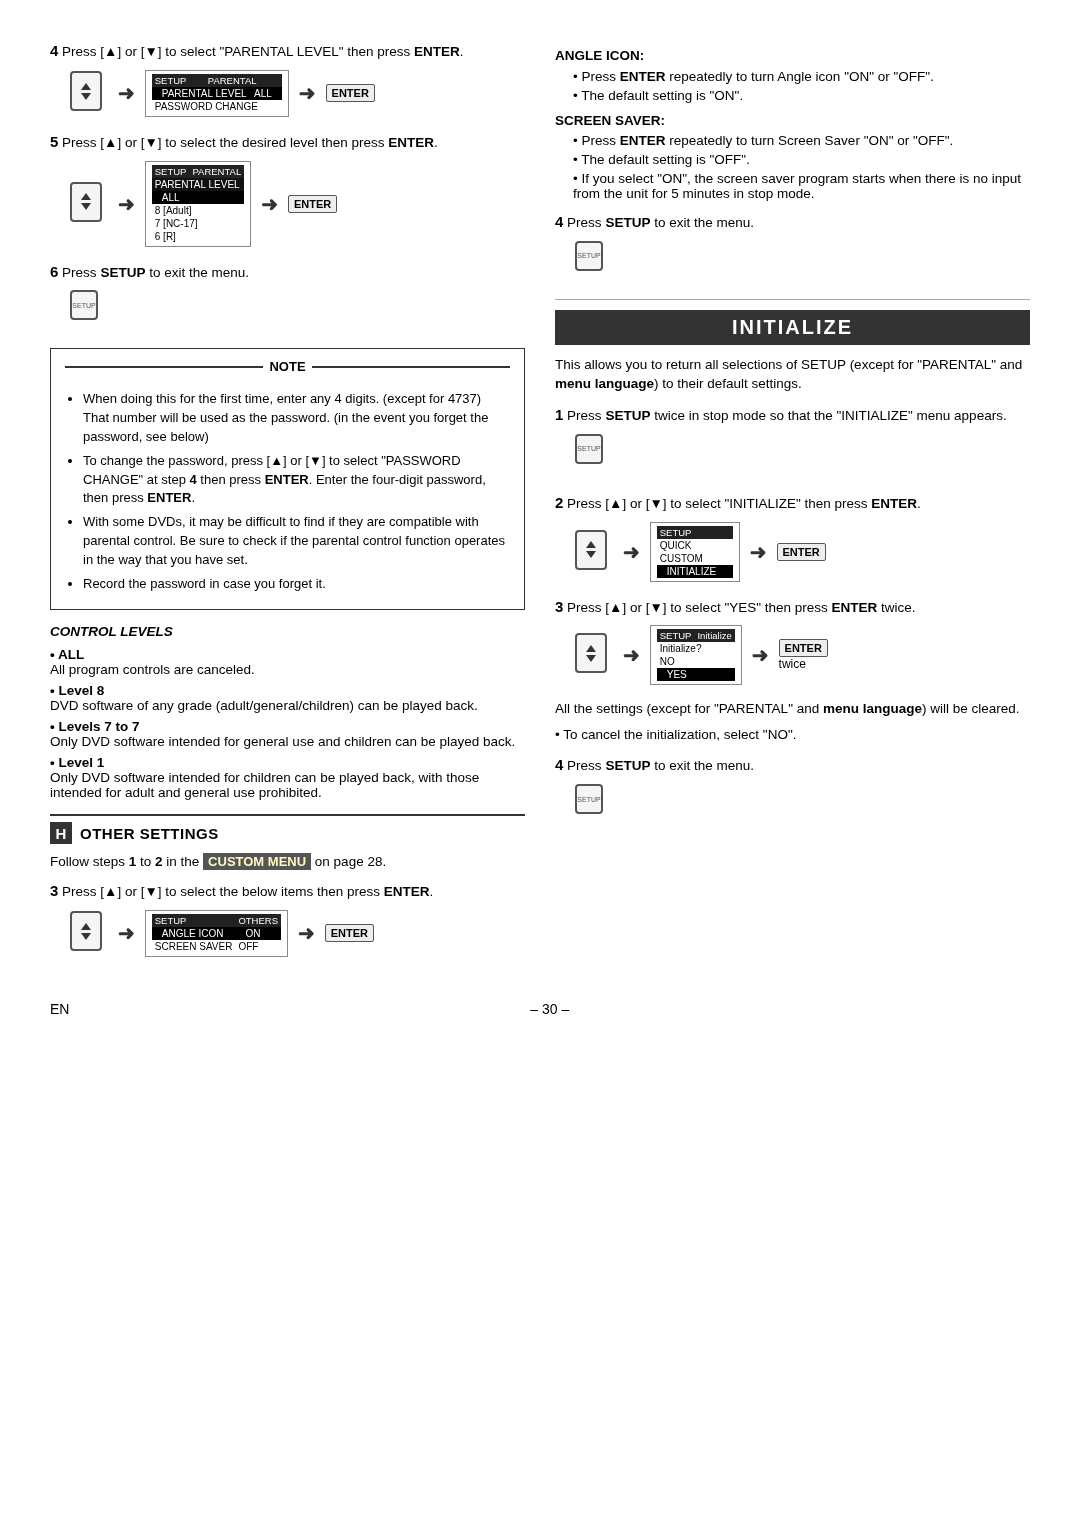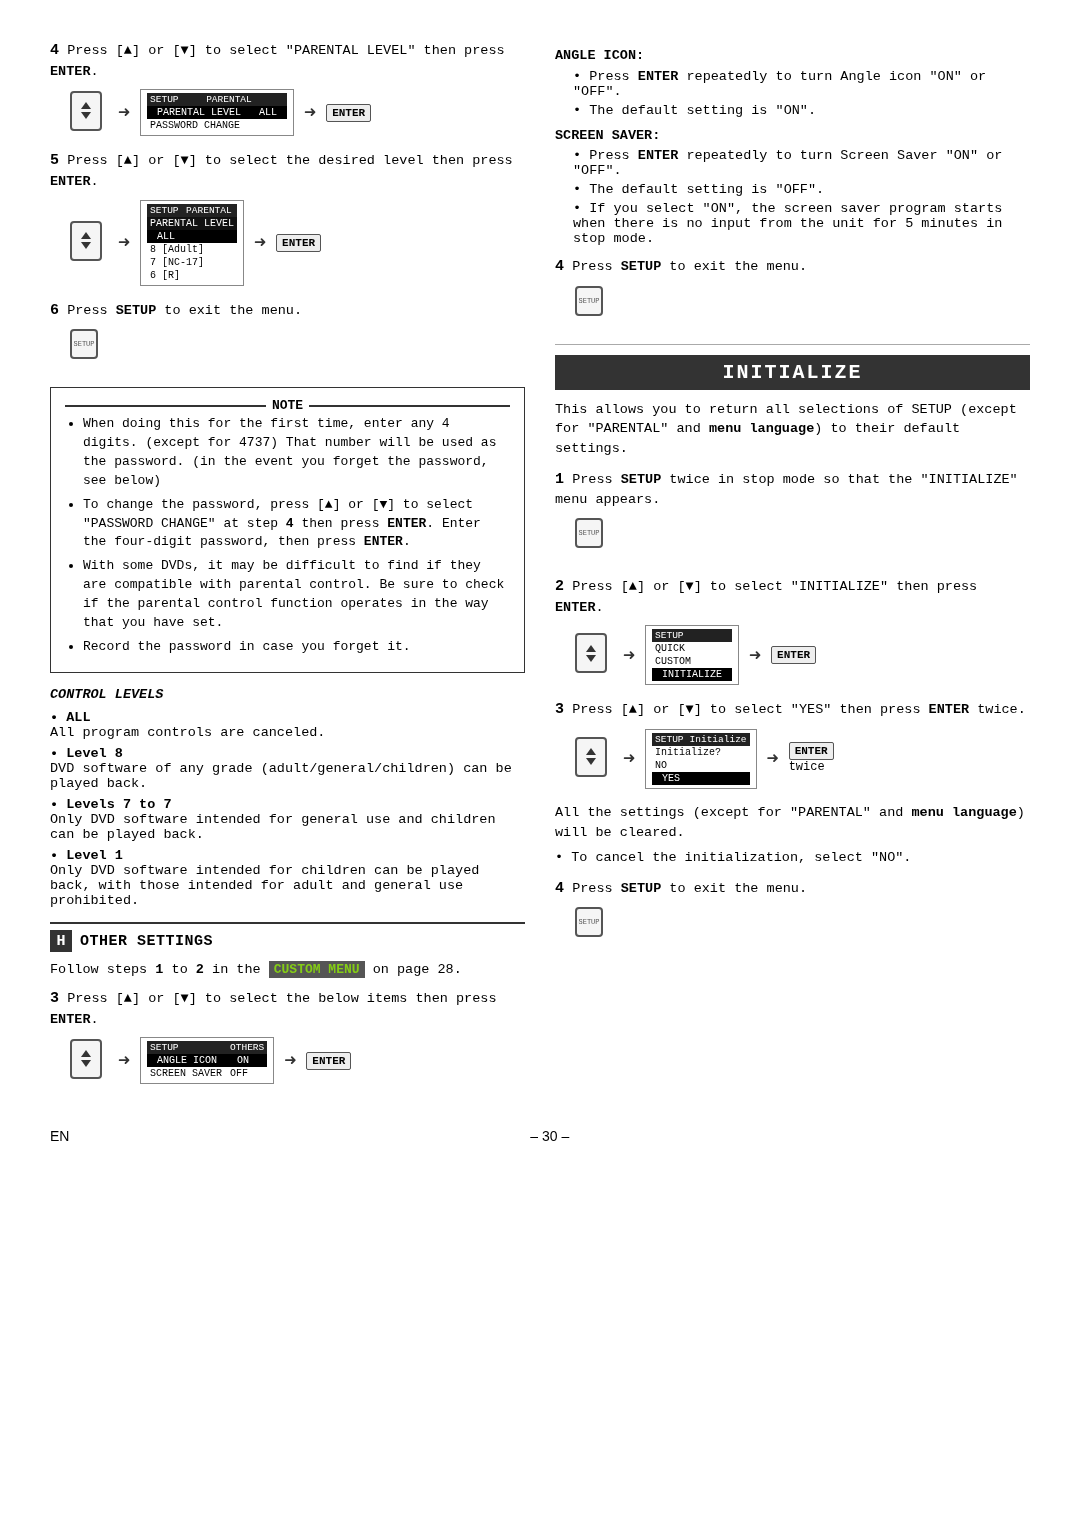--- a/index.html
+++ b/index.html
@@ -9,21 +9,20 @@
       background: #fff;
       font-family: Arial, Helvetica, sans-serif;
       font-size: 13.5px;
       color: #000;
       padding: 40px 50px;
     }
 
     .page-layout {
       display: flex;
       gap: 30px;
-      font-family: Liberation Mono, monospace;
     }
 
     .left-col {
       flex: 1;
       min-width: 0;
     }
 
     .right-col {
       flex: 1;
       min-width: 0;
@@ -135,21 +134,21 @@
     .note-box {
       border: 1.5px solid #333;
       padding: 10px 14px;
       margin: 12px 0;
       position: relative;
     }
 
     .note-label {
       font-weight: bold;
       font-size: 13px;
-      margin-bottom: 2px;
+      margin-bottom: 16px;
       display: flex;
       align-items: center;
       gap: 6px;
     }
 
     .note-label::before {
       content: '';
       flex: 1;
       height: 1.5px;
       background: #333;
@@ -230,21 +229,21 @@
       text-align: center;
       font-size: 20px;
       font-weight: bold;
       letter-spacing: 2px;
       padding: 6px 10px;
       margin-bottom: 10px;
     }
 
     .custom-menu-highlight {
       background: #555;
-      color: #84cc16;
+      color: #fef9c3;
       padding: 1px 5px;
       font-weight: bold;
       font-size: 13px;
     }
 
     .divider {
       border: none;
       border-top: 1px solid #aaa;
       margin: 10px 0;
     }

